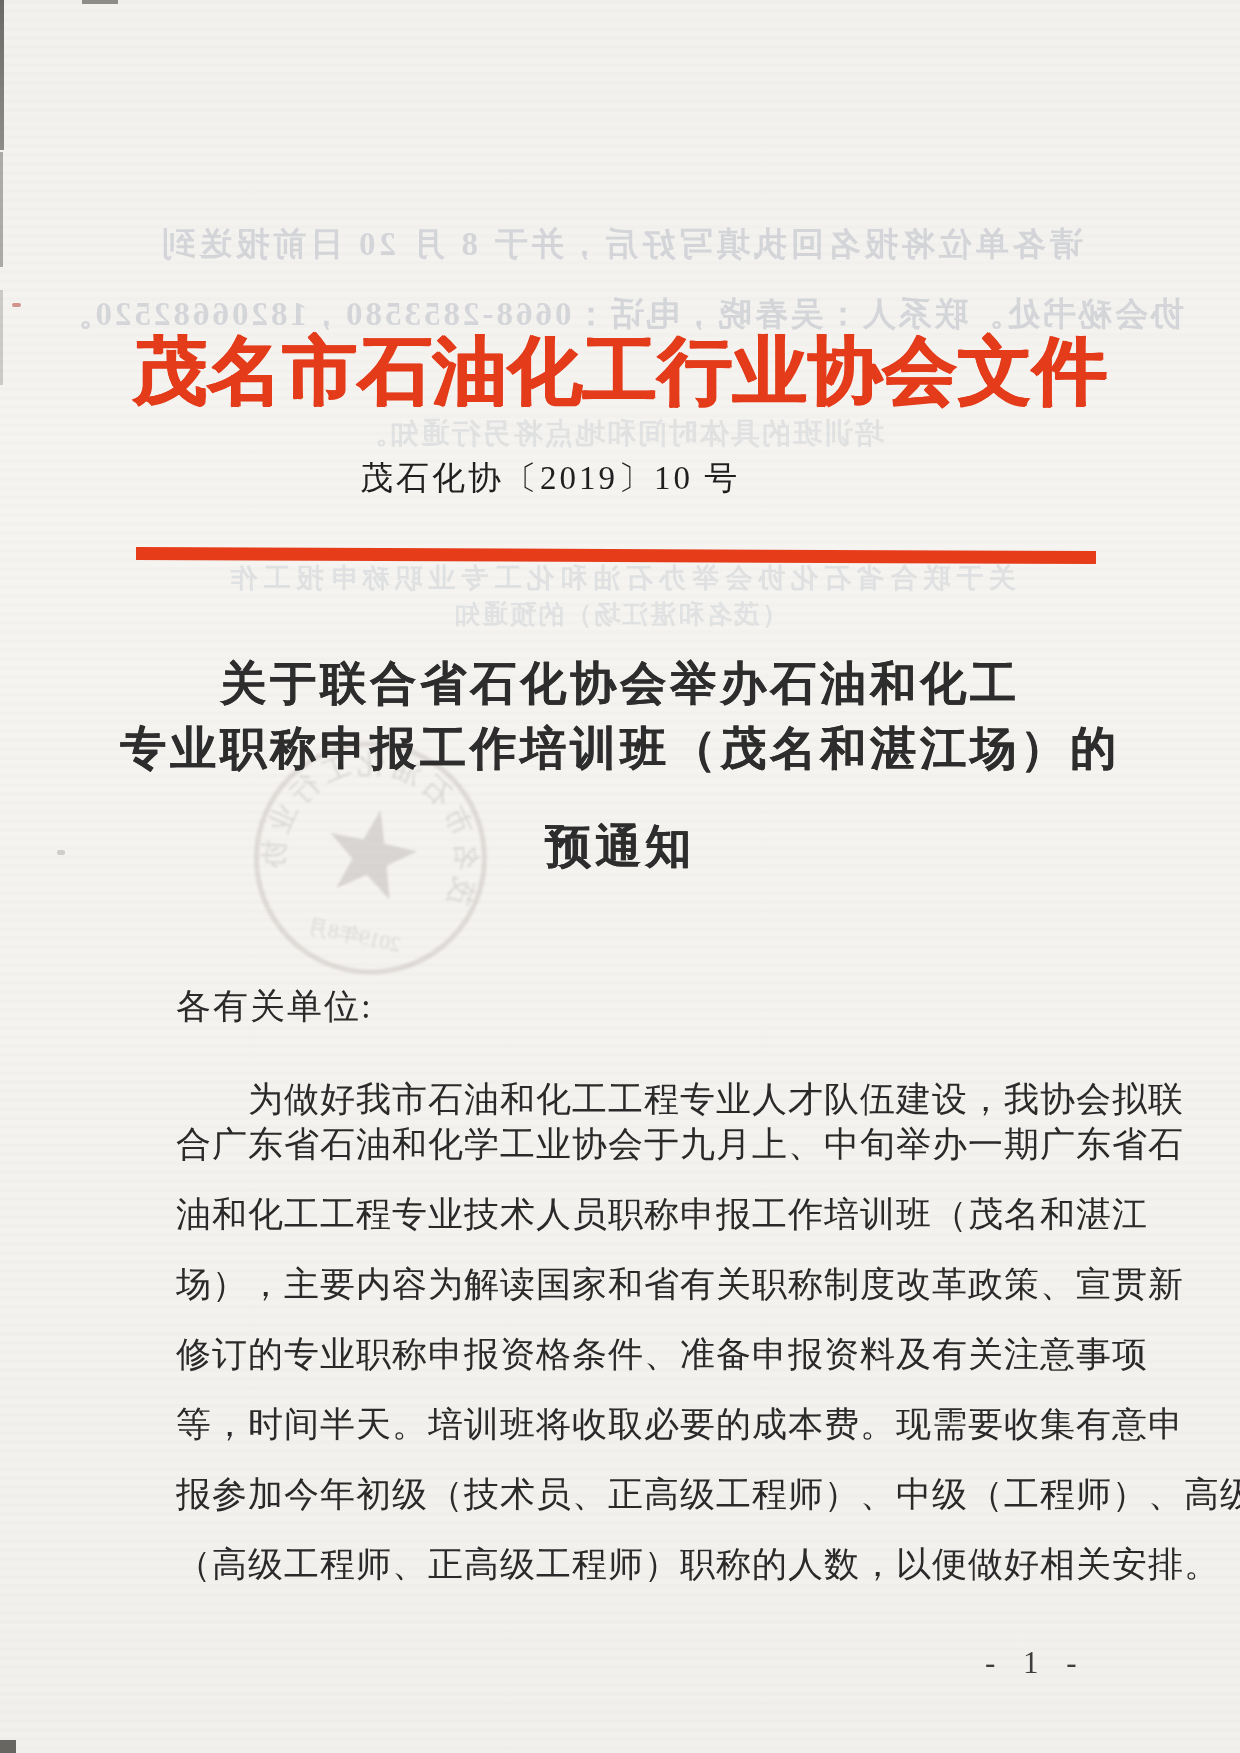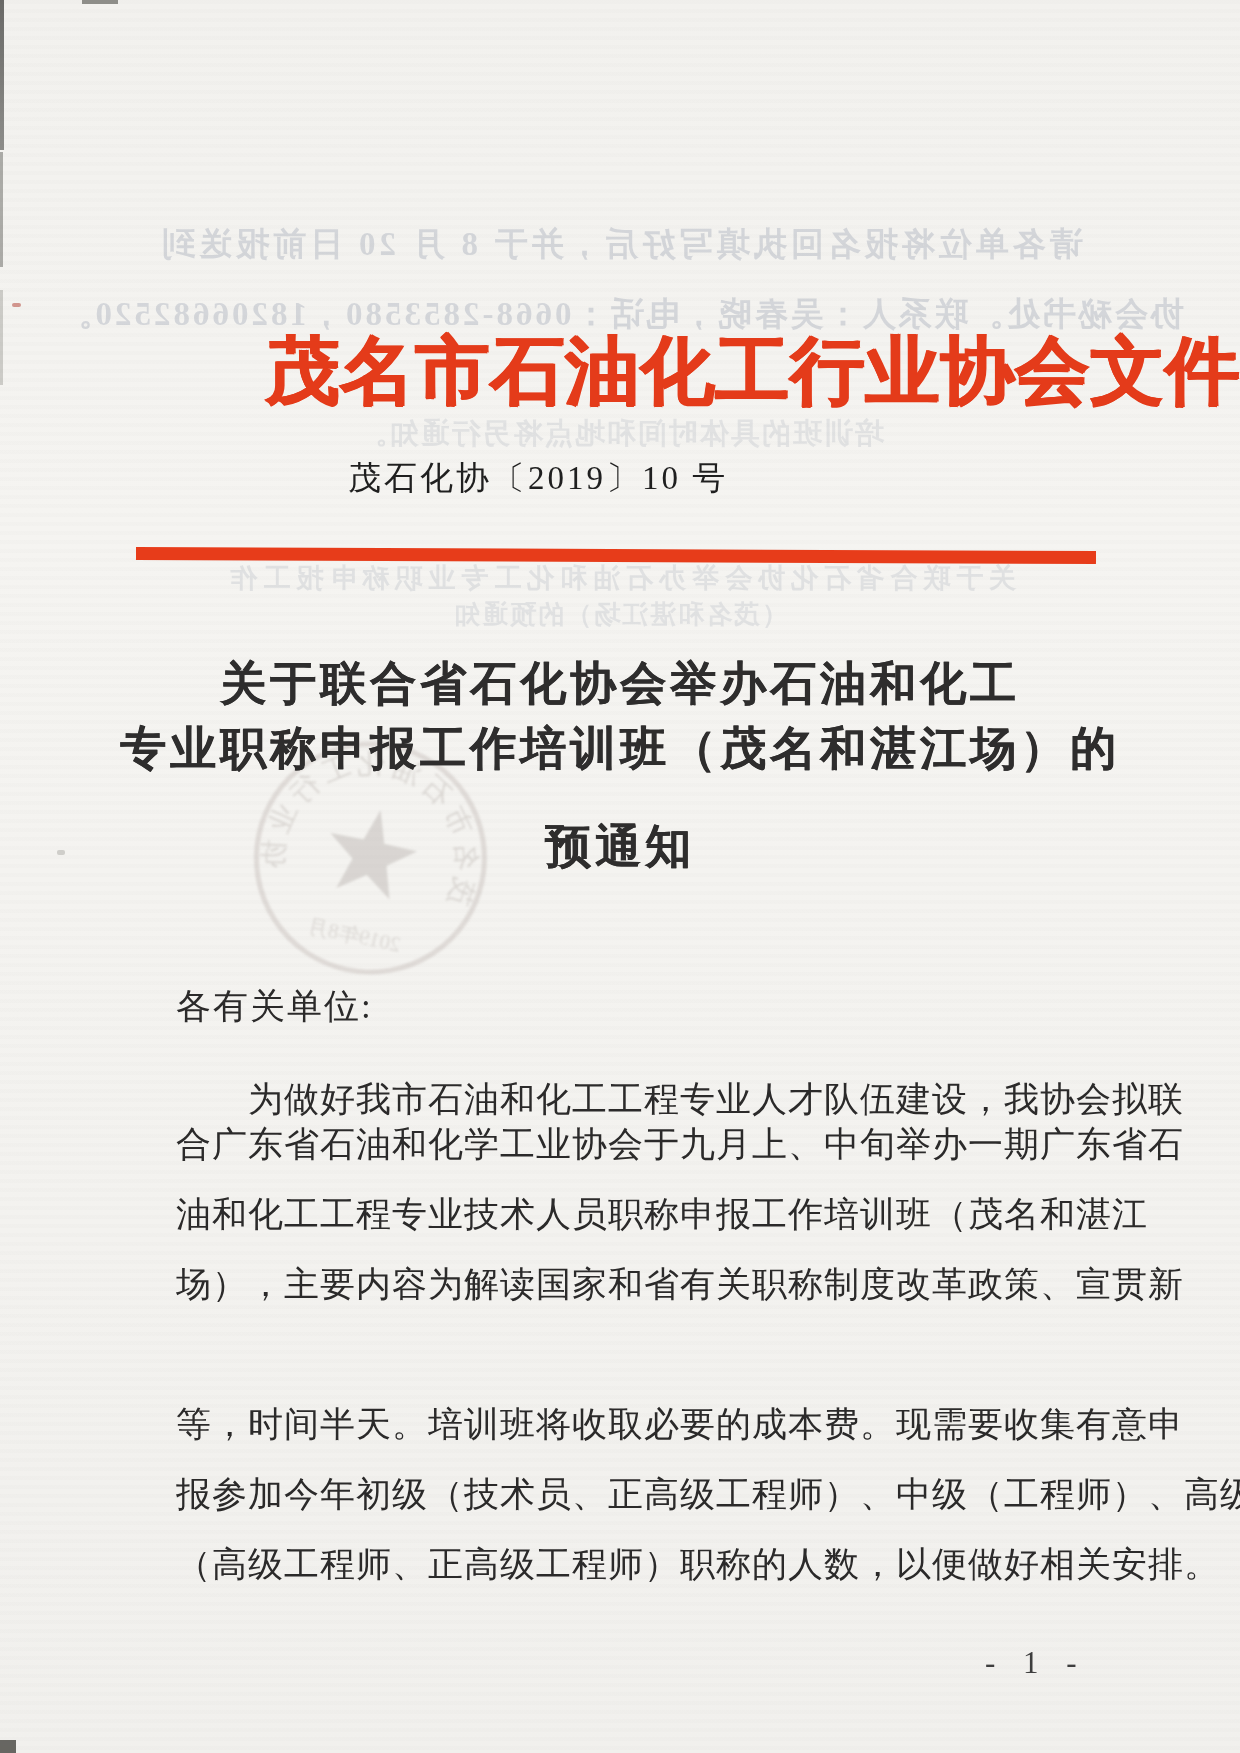--- a/index.html
+++ b/index.html
@@ -36,29 +36,29 @@
     pointer-events:none;
   }
   .bleed-1{top:222px;font-size:33px;letter-spacing:4px;opacity:.30;}
   .bleed-2{top:292px;font-size:33px;letter-spacing:3px;opacity:.30;}
   .bleed-3{top:414px;font-size:29px;letter-spacing:2px;opacity:.20;color:#98a0ae;}
   .bleed-4{top:560px;font-size:27px;letter-spacing:6px;opacity:.22;color:#9aa2b0;}
   .bleed-5{top:597px;font-size:26px;letter-spacing:2px;opacity:.18;left:120px;width:1000px;}
 
   .org-title{
     position:absolute;left:0;top:322px;width:1240px;
-    text-align:right;
+    text-align:center;
     font-size:74px;font-weight:900;
     letter-spacing:1px;
     color:#e43b1a;
     text-shadow:1.6px 0 0 currentColor, -0.6px 0 0 currentColor, 0 0.6px 0 currentColor;
     white-space:nowrap;
   }
   .doc-number{
-    position:absolute;left:0;top:456px;width:1076px;
+    position:absolute;left:12px;top:456px;width:1076px;
     text-align:center;
     font-size:33px;color:#1f1f1f;letter-spacing:3px;
   }
   .red-rule{
     position:absolute;left:136px;top:549px;width:960px;height:13px;
     background:#e73c1a;
     transform:rotate(0.25deg);
   }
 
   .seal{
@@ -139,19 +139,20 @@
 
   <div class="doc-title t1">关于联合省石化协会举办石油和化工</div>
   <div class="doc-title t2">专业职称申报工作培训班（茂名和湛江场）的</div>
   <div class="doc-title t3">预通知</div>
 
   <div class="salutation">各有关单位:</div>
   <div class="body-line indent bl-1">为做好我市石油和化工工程专业人才队伍建设，我协会拟联</div>
   <div class="body-line bl-2">合广东省石油和化学工业协会于九月上、中旬举办一期广东省石</div>
   <div class="body-line bl-4">场），主要内容为解读国家和省有关职称制度改革政策、宣贯新</div>
   <div class="body-line bl-3">油和化工工程专业技术人员职称申报工作培训班（茂名和湛江</div>
+  <div class="body-line bl-5">修订的专业职称申报资格条件、准备申报资料及有关注意事项</div>
   <div class="body-line bl-6">等，时间半天。培训班将收取必要的成本费。现需要收集有意申</div>
   <div class="body-line bl-7">报参加今年初级（技术员、正高级工程师）、中级（工程师）、高级</div>
   <div class="body-line bl-8">（高级工程师、正高级工程师）职称的人数，以便做好相关安排。</div>
 
   <div class="page-number">- 1 -</div>
 
 </div>
 
 </body></html>

